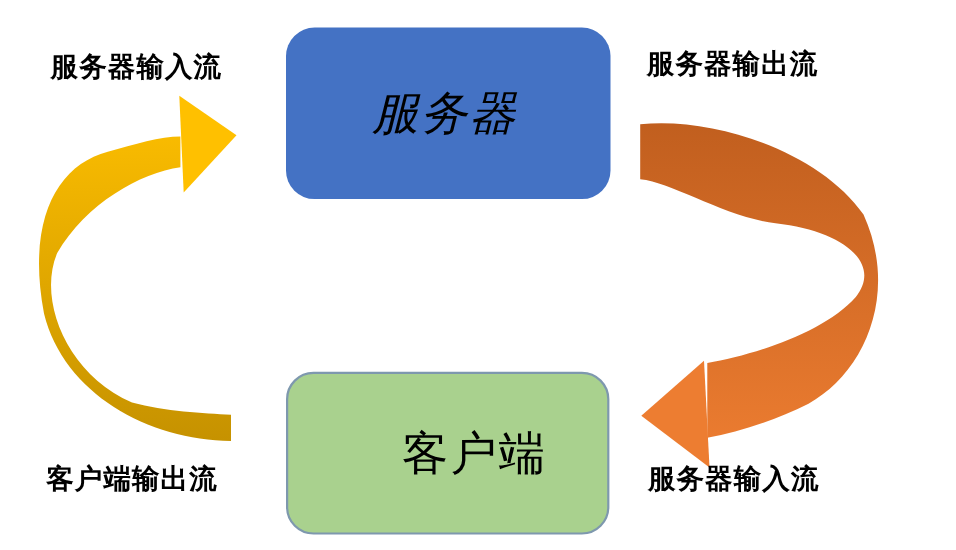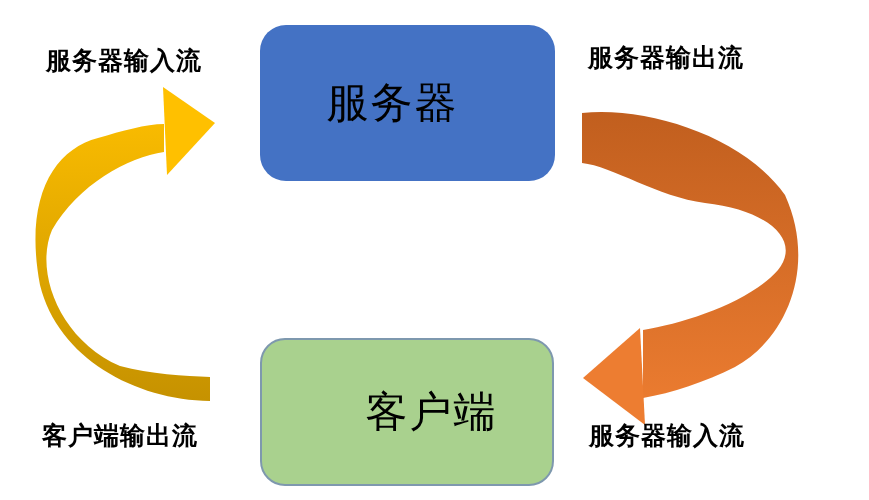--- a/index.html
+++ b/index.html
@@ -10,21 +10,21 @@
     overflow:hidden;
     font-family:"Liberation Sans", sans-serif;
   }
   .arrow-layer{position:absolute;left:0;top:0;}
   .node-label{
     position:absolute;
     display:flex;align-items:center;justify-content:center;
     font-size:42px;color:#000;letter-spacing:2px;
     font-family:"Liberation Sans", sans-serif;
   }
-  .node-label.server{left:260px;top:25px;width:265px;height:156px;}
+  .node-label.server{left:272px;top:25px;width:265px;height:156px;font-style:italic;}
   .node-label.client{left:260px;top:338px;width:343px;height:148px;}
   .stream-label{
     position:absolute;
     font-size:25px;font-weight:700;color:#000;
     letter-spacing:1px;white-space:nowrap;
   }
   .stream-label.tl{left:46px;top:34px;margin-top:10px;}
   .stream-label.tr{left:588px;top:41px;}
   .stream-label.bl{left:42px;top:419px;}
   .stream-label.br{left:589px;top:419px;}

